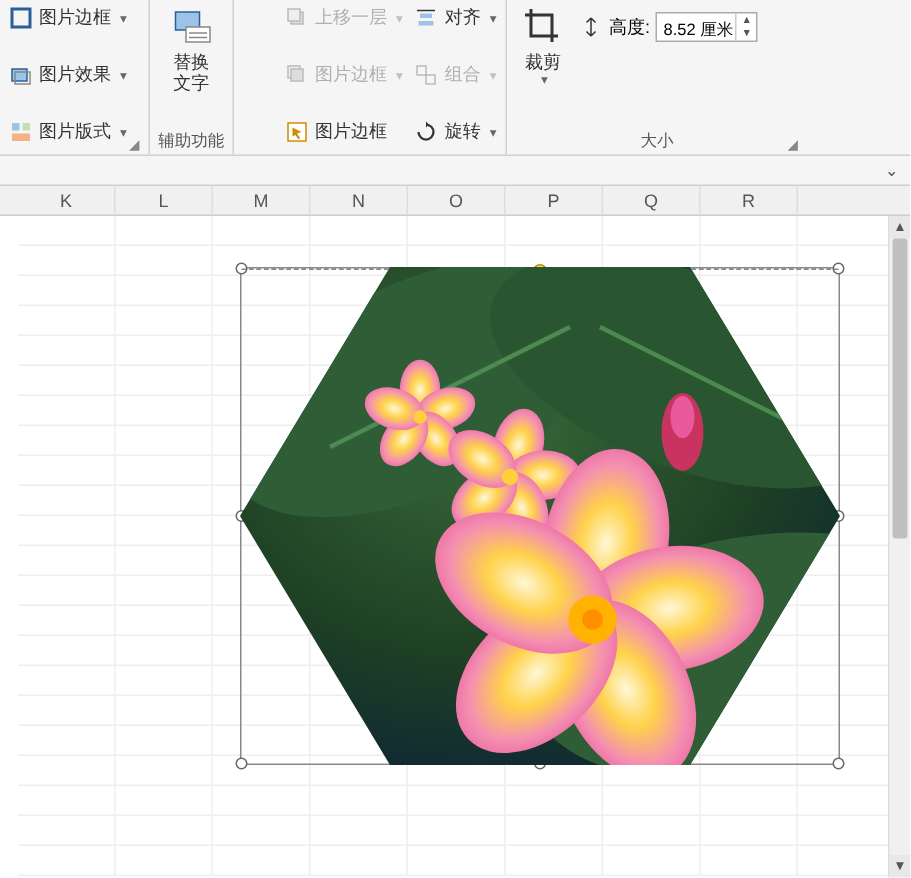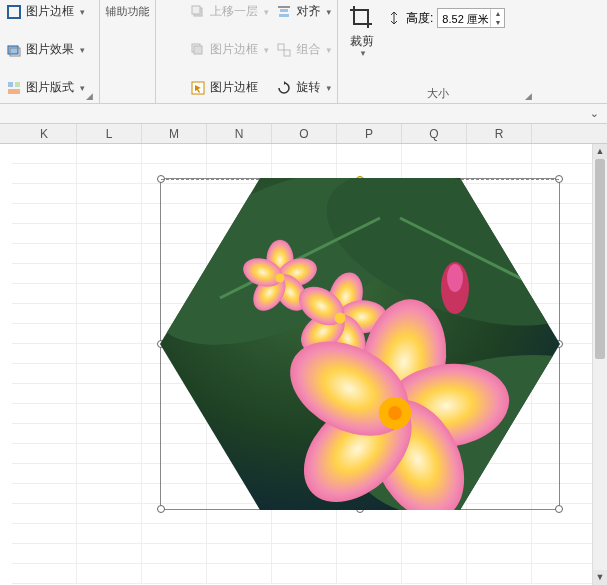--- a/index.html
+++ b/index.html
@@ -80,20 +80,36 @@
           <span class="dd">▾</span>
         </div>
       </div>
     </div>
     <div class="group-label">
       <span class="launcher">◢</span>
     </div>
   </div>
 
   <div class="group" style="width:56px;">
+    <div class="group-body" style="justify-content:center;">
+      <div class="bigbtn">
+        <span class="icon">
+          <svg viewBox="0 0 28 28">
+              <rect x="3" y="4" width="16" height="12" fill="#9dc3e6" stroke="#2a6099"></rect>
+              <rect x="10" y="14" width="16" height="10" fill="#fff" stroke="#888"></rect>
+              <line x1="12" y1="18" x2="24" y2="18" stroke="#888"></line>
+              <line x1="12" y1="21" x2="24" y2="21" stroke="#888"></line>
+            </svg>
+        </span>
+        <div class="bigbtn-label">
+          <div>替换</div>
+          <div>文字</div>
+        </div>
+      </div>
+    </div>
     <div class="group-label">辅助功能</div>
   </div>
 
   <div class="group" style="width:182px;align-items:flex-end;">
     <div class="group-body">
       <div class="vlist">
         <div class="btn btn-disabled">
           <span class="icon">
             <svg viewBox="0 0 16 16">
                 <rect x="4" y="4" width="8" height="8" fill="#ddd" stroke="#bbb"></rect>

